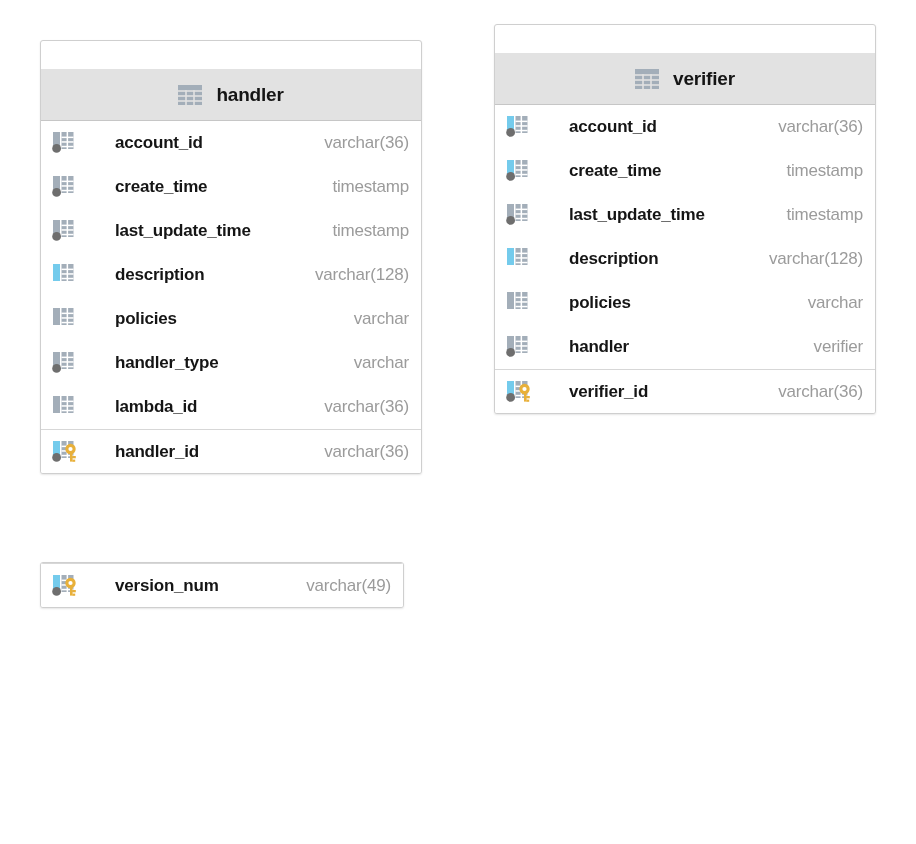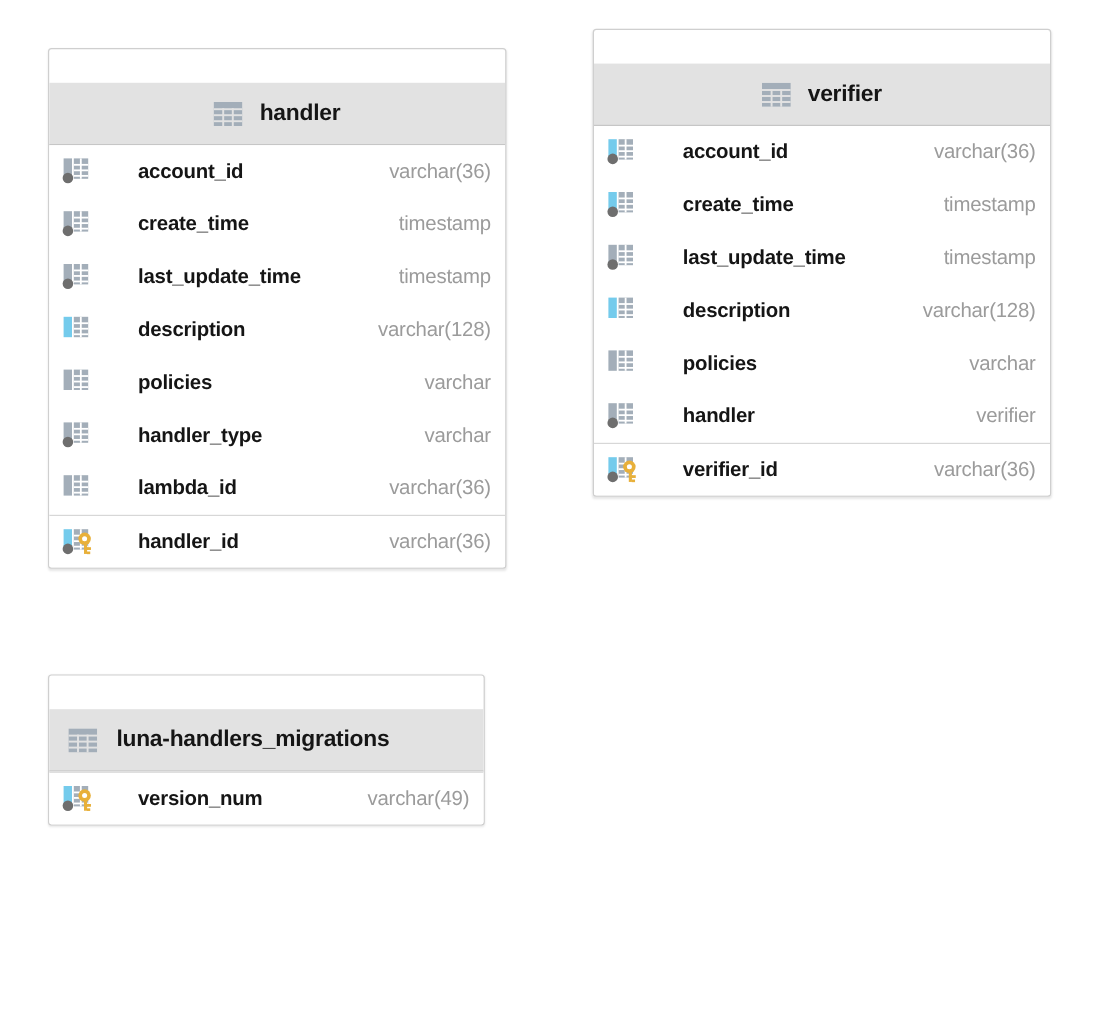--- a/index.html
+++ b/index.html
@@ -374,32 +374,20 @@
               <rect x="21.4" y="20.6" width="2.8" height="2.2"></rect>
             </g>
             <circle cx="5.6" cy="18.4" r="4.4" fill="#6e6e6e"></circle>
           </svg>
           <span class="col-name">verifier_id</span>
           <span class="col-type">varchar(36)</span>
         </div>
       </div>
     </div>
     <div class="table-card" style="left: 40px; top: 562px; width: 364px;">
-      <div class="table-header left-align">
-        <svg class="tbl-glyph" viewBox="0 0 24 20">
-          <rect x="0" y="0" width="24" height="20" fill="#a3aeb9"></rect>
-          <rect x="1.5" y="1.5" width="21" height="3.2" fill="#e2e2e2" opacity="0"></rect>
-          <rect x="0" y="5.2" width="24" height="1.6" fill="#e2e2e2"></rect>
-          <rect x="0" y="10.2" width="24" height="1.6" fill="#e2e2e2"></rect>
-          <rect x="0" y="15.2" width="24" height="1.6" fill="#e2e2e2"></rect>
-          <rect x="7.2" y="5.2" width="1.6" height="15" fill="#e2e2e2"></rect>
-          <rect x="15.2" y="5.2" width="1.6" height="15" fill="#e2e2e2"></rect>
-        </svg>
-        <span class="table-title">luna-handlers_migrations</span>
-      </div>
       <div class="rows">
         <div class="row pk">
           <svg class="row-icon" viewBox="0 0 30 26">
             <rect x="2" y="2" width="7" height="17" fill="#74cbec"></rect>
             <g>
               <rect x="10.5" y="2" width="12" height="17" fill="#a3aeb9"></rect>
               <rect x="10.5" y="6.6" width="12" height="1.5" fill="#ffffff"></rect>
               <rect x="10.5" y="11.2" width="12" height="1.5" fill="#ffffff"></rect>
               <rect x="10.5" y="15.8" width="12" height="1.5" fill="#ffffff"></rect>
               <rect x="15.6" y="2" width="1.5" height="17" fill="#ffffff"></rect>

